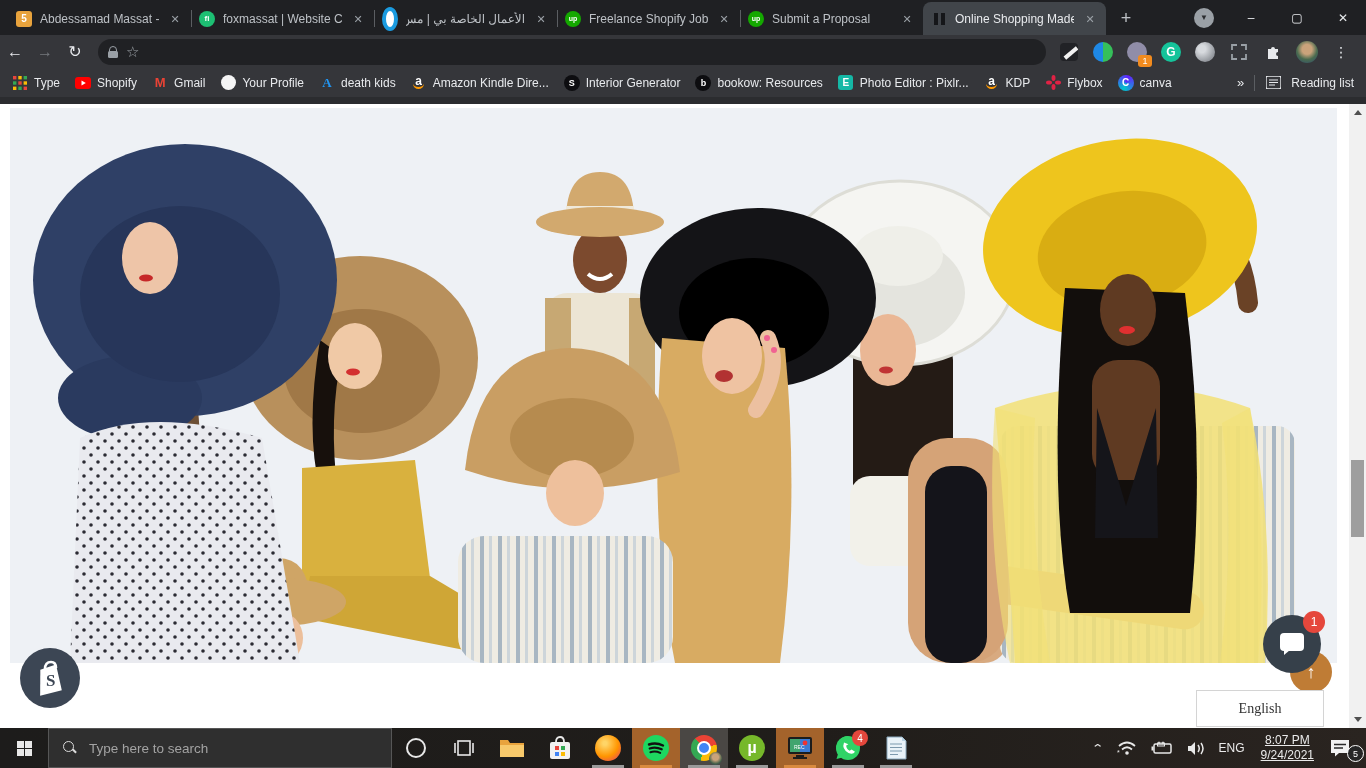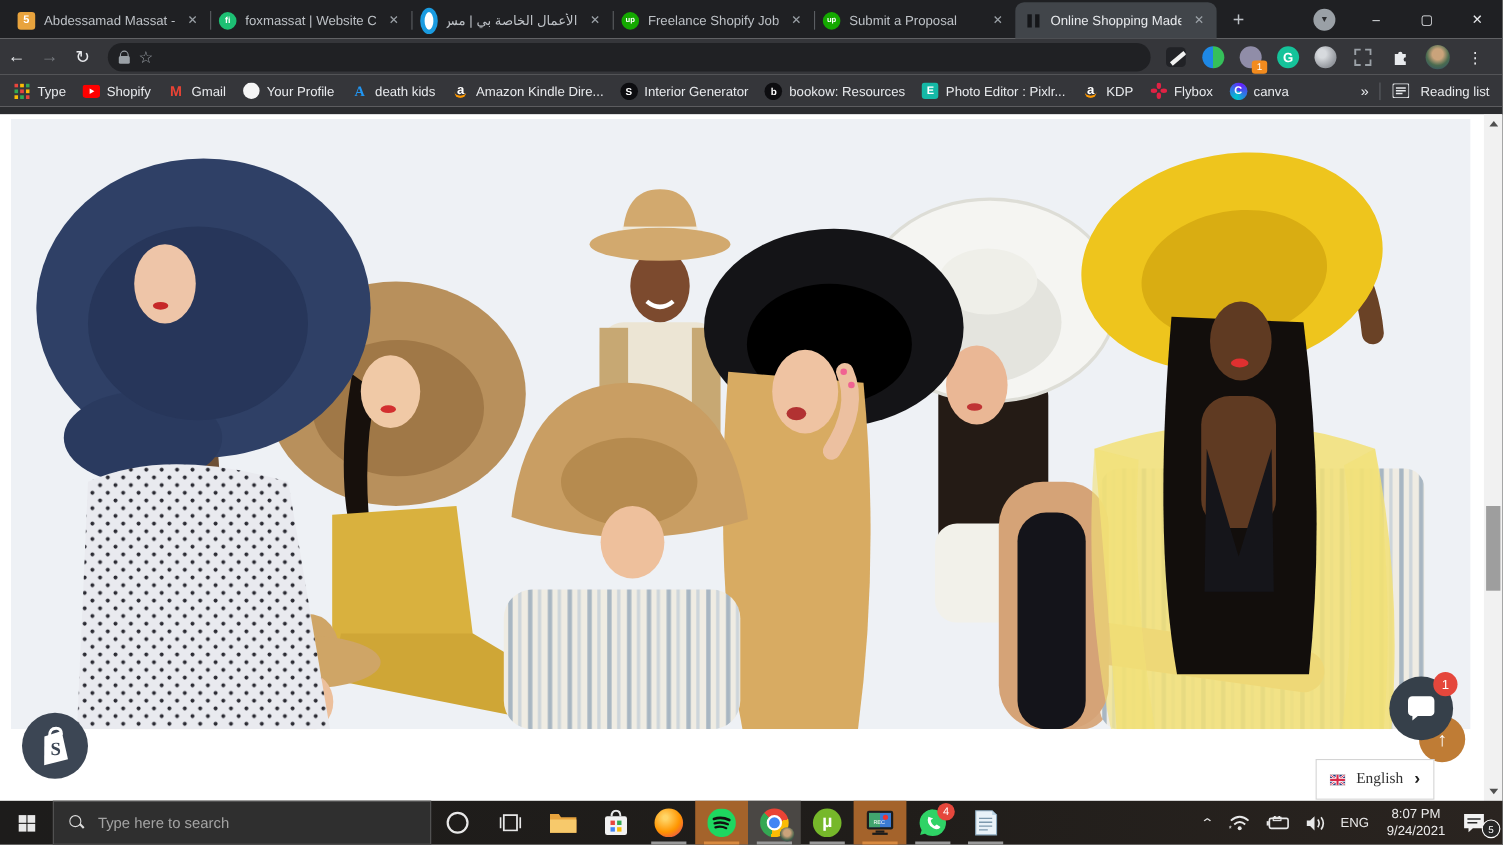--- a/index.html
+++ b/index.html
@@ -87,22 +87,22 @@
        color:#bd7a2d;font-family:"Liberation Serif",serif;font-size:15px;letter-spacing:1px;
        display:flex;align-items:center;justify-content:center;box-sizing:border-box;}
   .shopify-badge{position:absolute;left:20px;top:544px;width:60px;height:60px;border-radius:50%;background:#3c4654;
                  display:flex;align-items:center;justify-content:center;}
   .chat-btn{position:absolute;left:1263px;top:511px;width:58px;height:58px;border-radius:50%;background:#36404a;
             display:flex;align-items:center;justify-content:center;z-index:3;}
   .chat-badge{position:absolute;right:-4px;top:-4px;width:22px;height:22px;border-radius:50%;background:#e5473c;color:#fff;
               font-size:12px;display:flex;align-items:center;justify-content:center;}
   .scrolltop{position:absolute;left:1290px;top:547px;width:42px;height:42px;border-radius:50%;background:#bf7c35;color:#fff;
              display:flex;align-items:center;justify-content:center;font-size:18px;z-index:2;}
-  .lang-box{position:absolute;left:1196px;top:586px;width:108px;height:37px;background:#fff;border:1px solid #d4d4d4;
-            box-sizing:border-box;display:flex;align-items:center;padding:0 12px;gap:10px;z-index:4;}
+  .lang-box{position:absolute;left:1196px;top:586px;width:128px;height:37px;background:#fff;border:1px solid #d4d4d4;
+            box-sizing:border-box;display:flex;align-items:center;padding:0 12px;gap:10px;z-index:4;flex-direction:column;}
   .lang-label{font-family:"Liberation Serif",serif;font-size:14px;color:#333;flex:1;}
   .lang-chev{font-size:16px;color:#222;font-weight:bold;}
 
   
   .scrollbar{position:absolute;left:1349px;top:0;width:17px;height:624px;background:#f1f1f1;z-index:5;}
   .sb-arrow{position:absolute;left:0;width:17px;height:17px;display:flex;align-items:center;justify-content:center;}
   .sb-arrow span{width:0;height:0;border-left:4px solid transparent;border-right:4px solid transparent;}
   .sb-up span{border-bottom:5px solid #505050;}
   .sb-down{bottom:0;}
   .sb-down span{border-top:5px solid #505050;}
@@ -132,21 +132,21 @@
   .chrome-avatar{position:absolute;right:6px;bottom:3px;width:13px;height:13px;border-radius:50%;z-index:1;
                  background:radial-gradient(circle at 50% 40%,#caa37b 30%,#44604a 65%,#273d57);}
   .utorrent{width:26px;height:26px;border-radius:50%;background:#76b82a;color:#fff;font-weight:bold;font-size:16px;
             display:flex;align-items:center;justify-content:center;}
   .wa-badge{position:absolute;right:4px;top:2px;width:16px;height:16px;border-radius:50%;background:#e5473c;color:#fff;
             font-size:10px;display:flex;align-items:center;justify-content:center;}
   .tray{margin-left:auto;display:flex;align-items:center;color:#eaeaea;}
   .tray-item{height:40px;display:flex;align-items:center;justify-content:center;padding:0 7px;}
   .tray-chev{font-size:11px;transform:scaleX(1.4);}
   .tray-lang{font-size:12px;}
-  .tray-clock{font-size:12px;line-height:1.25;text-align:center;padding:0 9px;}
+  .tray-clock{font-size:12px;line-height:1.25;text-align:center;padding:0 9px;text-decoration:underline;}
   .tray-action{position:relative;padding-right:16px;}
   .action-badge{position:absolute;right:2px;bottom:6px;width:15px;height:15px;border-radius:50%;background:#262626;
                 border:1.5px solid #fff;color:#fff;font-size:9px;display:flex;align-items:center;justify-content:center;}
 </style>
 </head>
 <body>
 
 <div class="screen">
 
   <div class="tabbar">

